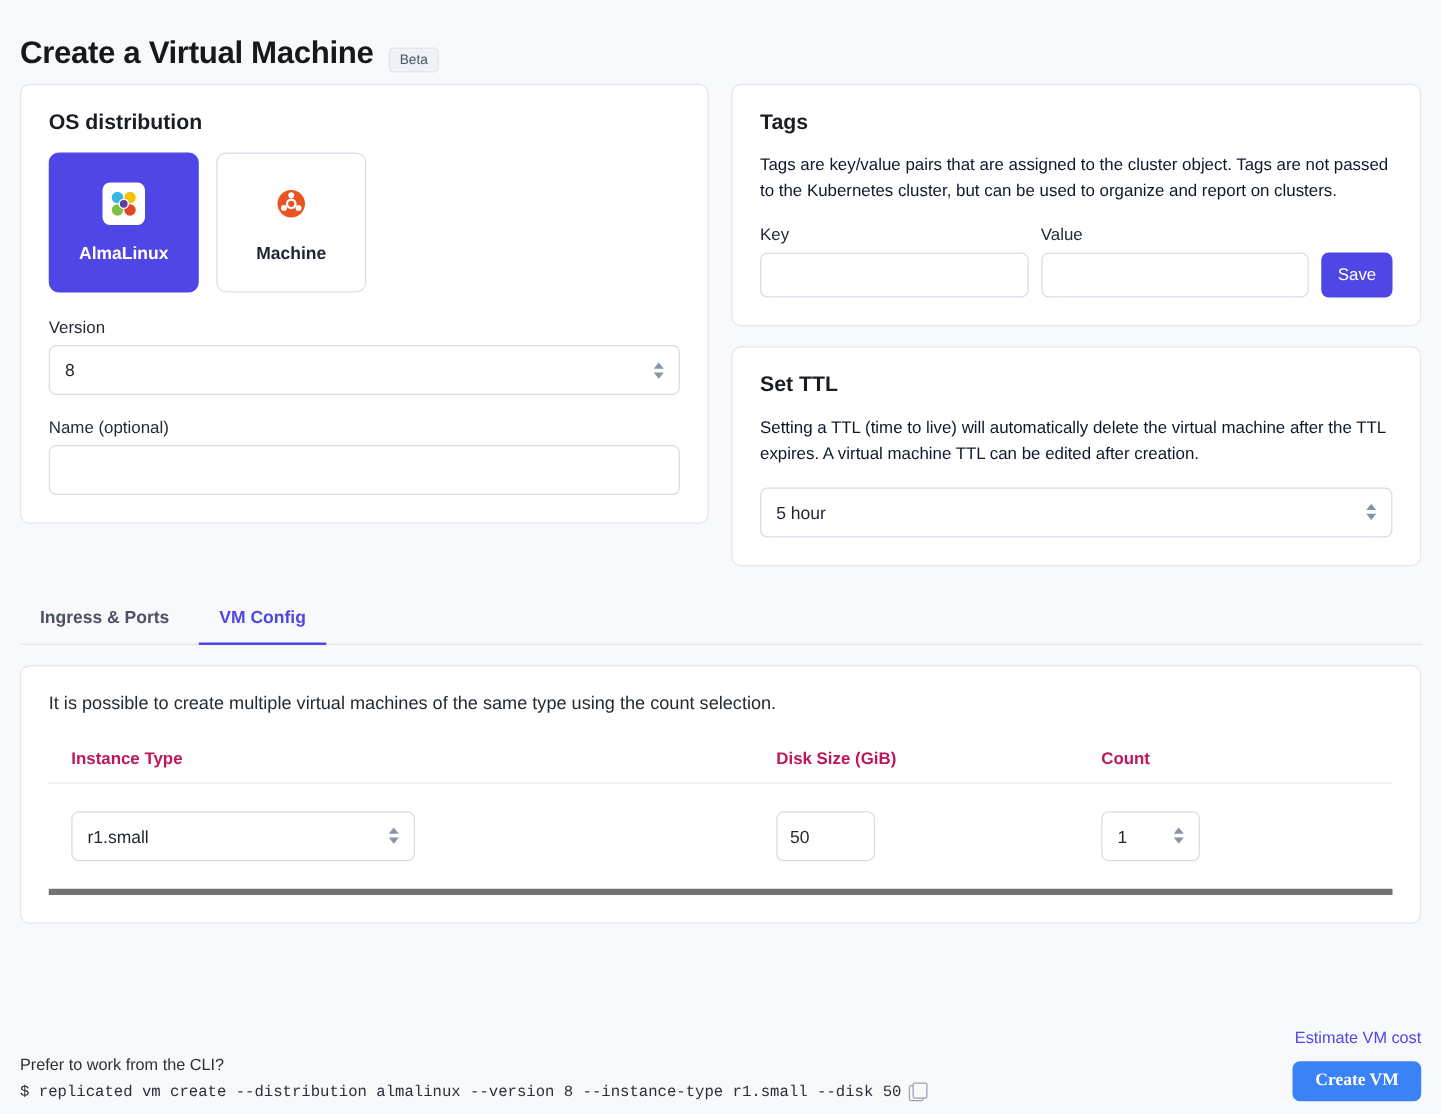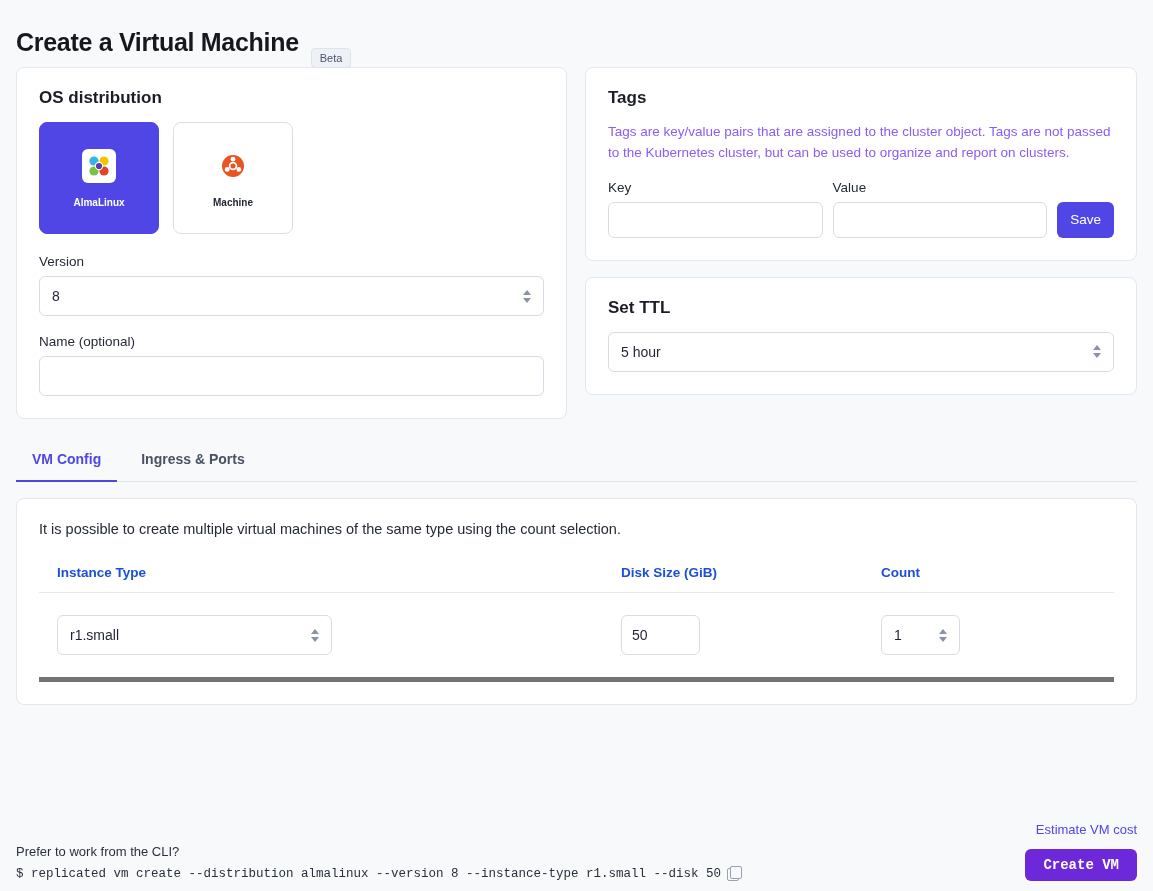--- a/index.html
+++ b/index.html
@@ -31,21 +31,21 @@
     color: #16181d;
   }
   .beta-badge {
     font-size: 11px;
     color: #4a5568;
     background: #eef1f6;
     border: 1px solid #dfe3ea;
     border-radius: 4px;
     padding: 3px 8px;
     position: relative;
-    top: 15px;
+    top: 5px;
   }
 
   
   .top-grid {
     display: flex;
     gap: 18px;
     align-items: flex-start;
   }
   .col-left { width: 553px; }
   .col-right { width: 552px; display: flex; flex-direction: column; gap: 16px; }
@@ -59,21 +59,21 @@
   .card h2 {
     margin: 0 0 14px 0;
     font-size: 17px;
     font-weight: bold;
     color: #1a1d24;
   }
   .card p.desc {
     margin: 0 0 16px 0;
     font-size: 13.5px;
     line-height: 1.55;
-    color: #8b5cf6;
+    color: #0f172a;
   }
 
   
   .distro-row { display: flex; gap: 14px; margin-bottom: 20px; }
   .distro {
     width: 120px; height: 112px;
     border-radius: 8px;
     border: 1px solid #d9dee7;
     background: #fff;
     display: flex;
@@ -81,21 +81,21 @@
     align-items: center;
     justify-content: center;
     gap: 14px;
     cursor: pointer;
   }
   .distro.selected {
     background: #4f46e5;
     border-color: #4f46e5;
   }
   .distro .label {
-    font-size: 10px;
+    font-size: 14px;
     font-weight: bold;
     color: #1f2430;
   }
   .distro.selected .label { color: #ffffff; }
   .distro .logo-box {
     width: 34px; height: 34px;
     border-radius: 6px;
     background: #fff;
     display: flex; align-items: center; justify-content: center;
   }
@@ -201,21 +201,21 @@
   .config-note {
     font-size: 14.5px;
     color: #242a34;
     margin: 0 0 28px 0;
   }
   .cfg-table { width: 100%; }
   .cfg-head {
     display: flex;
     font-size: 13.5px;
     font-weight: bold;
-    color: #1d4ed8;
+    color: #be185d;
     padding: 0 0 12px 0;
     border-bottom: 1px solid #e6e9ef;
   }
   .cfg-row {
     display: flex;
     align-items: center;
     padding: 22px 0;
     border-bottom: 5px solid #737373;
   }
   .c-instance { width: 582px; padding-left: 18px; }
@@ -277,29 +277,29 @@
     align-items: flex-end;
     gap: 12px;
   }
   .estimate-link {
     font-size: 13px;
     color: #4f46e5;
     text-decoration: none;
     cursor: pointer;
   }
   .create-btn {
-    background: #6d28d9;
+    background: #3b82f6;
     color: #fff;
     border: none;
     border-radius: 6px;
     height: 32px;
     padding: 0 18px;
     font-size: 14px;
     font-weight: bold;
-    font-family: Liberation Mono, monospace;
+    font-family: Liberation Serif, serif;
     cursor: pointer;
   }
 </style>
 </head>
 <body>
 
 <div class="page">
 
   <div class="page-header">
     <div class="page-title">Create a Virtual Machine</div>
@@ -372,35 +372,36 @@
           <div class="tag-col value">
             <div class="field-label">Value</div>
             <input class="tag-input" type="text" value="" style="">
           </div>
           <button class="save-btn">Save</button>
         </div>
       </div>
 
       <div class="card">
         <h2>Set TTL</h2>
+        <p class="desc">Setting a TTL (time to live) will automatically delete the virtual machine after the TTL expires. A virtual machine TTL can be edited after creation.</p>
         <div class="select-wrap">
           <div class="select-box">5 hour</div>
           <span class="spinner">
               <i class="up"></i>
               <i class="down"></i>
             </span>
         </div>
       </div>
 
     </div>
   </div>
 
   <div class="tabs">
+    <div class="tab">Ingress &amp; Ports</div>
     <div class="tab active">VM Config</div>
-    <div class="tab">Ingress &amp; Ports</div>
   </div>
 
   <div class="config-card">
     <p class="config-note">It is possible to create multiple virtual machines of the same type using the count selection.</p>
 
     <div class="cfg-table">
       <div class="cfg-head">
         <div class="c-instance">Instance Type</div>
         <div class="c-disk">Disk Size (GiB)</div>
         <div class="c-count">Count</div>

